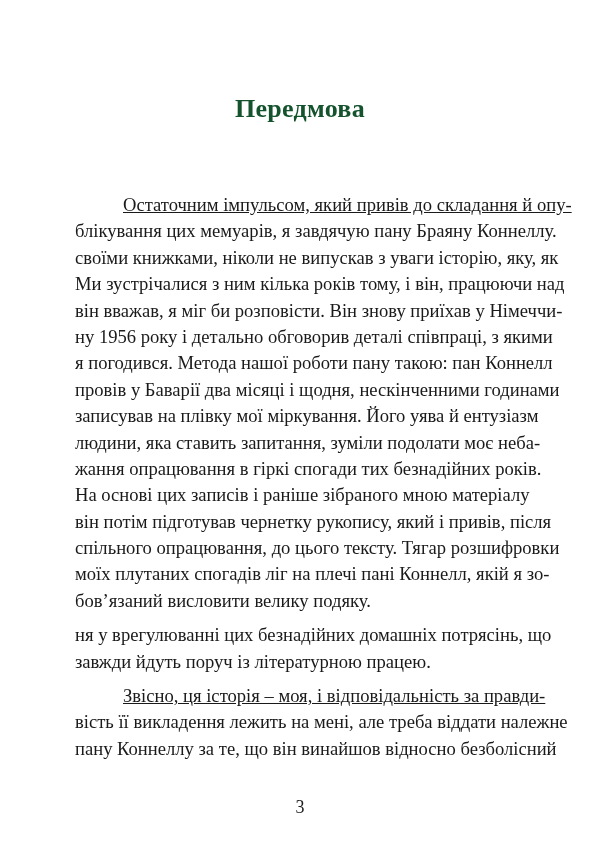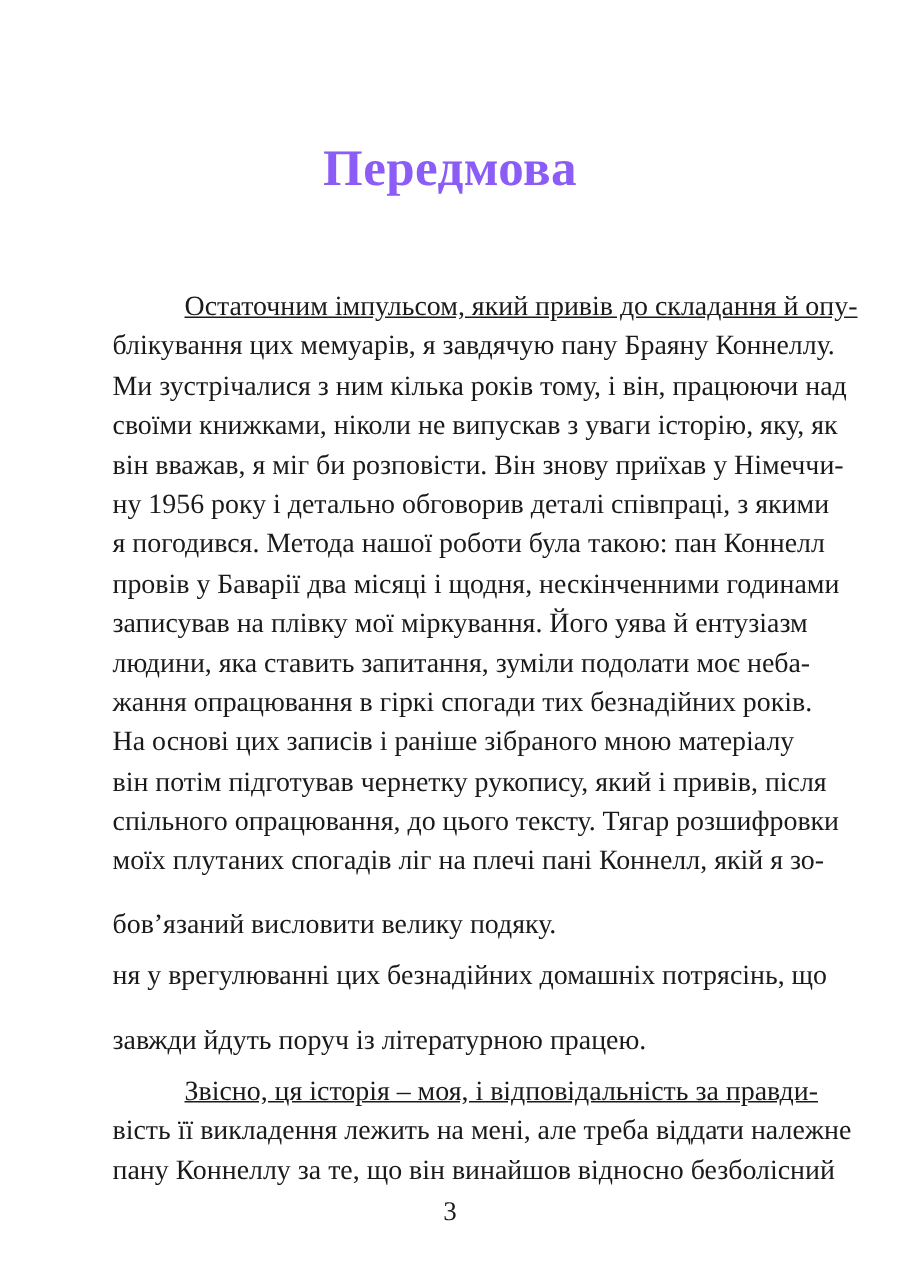--- a/index.html
+++ b/index.html
@@ -20,24 +20,24 @@
       left: 0; top: 0;
       width: 600px;
       height: 849px;
     }
     .title {
       position: absolute;
       top: 94px;
       left: 0;
       width: 600px;
       text-align: center;
-      font-size: 34px;
+      font-size: 26px;
       font-weight: bold;
       letter-spacing: 0.3px;
-      color: #8b5cf6;
+      color: #14532d;
     }
     .body-text {
       position: absolute;
       top: 192px;
       left: 75px;
       width: 453px;
     }
     .para {
       margin: 0;
     }
@@ -45,21 +45,20 @@
       display: block;
       font-size: 18.6px;
       line-height: 26.4px;
       height: 26.4px;
       white-space: nowrap;
       text-align: justify;
       text-align-last: justify;
     }
     .line.last {
       text-align-last: left;
-      margin-top: 16px;
     }
     .line.indent {
       padding-left: 48px;
       text-decoration: underline;
     }
     .para-gap {
       height: 8px;
     }
     .page-number {
       position: absolute;
@@ -76,25 +75,25 @@
 
 <div class="page">
 
   <h1 class="title" style="margin:0;">Передмова</h1>
 
   <div class="body-text">
 
     <p class="para">
       <span class="line indent">Остаточним імпульсом, який привів до складання й опу-</span>
       <span class="line">блікування цих мемуарів, я завдячую пану Браяну Коннеллу.</span>
+      <span class="line">своїми книжками, ніколи не випускав з уваги історію, яку, як</span>
       <span class="line">Ми зустрічалися з ним кілька років тому, і він, працюючи над</span>
-      <span class="line">своїми книжками, ніколи не випускав з уваги історію, яку, як</span>
       <span class="line">він вважав, я міг би розповісти. Він знову приїхав у Німеччи-</span>
       <span class="line">ну 1956 року і детально обговорив деталі співпраці, з якими</span>
-      <span class="line">я погодився. Метода нашої роботи була такою: пан Коннелл</span>
+      <span class="line">я погодився. Метода нашої роботи пану такою: пан Коннелл</span>
       <span class="line">провів у Баварії два місяці і щодня, нескінченними годинами</span>
       <span class="line">записував на плівку мої міркування. Його уява й ентузіазм</span>
       <span class="line">людини, яка ставить запитання, зуміли подолати моє неба-</span>
       <span class="line">жання опрацювання в гіркі спогади тих безнадійних років.</span>
       <span class="line">На основі цих записів і раніше зібраного мною матеріалу</span>
       <span class="line">він потім підготував чернетку рукопису, який і привів, після</span>
       <span class="line">спільного опрацювання, до цього тексту. Тягар розшифровки</span>
       <span class="line">моїх плутаних спогадів ліг на плечі пані Коннелл, якій я зо-</span>
       <span class="line last">бов’язаний висловити велику подяку.</span>
     </p>

